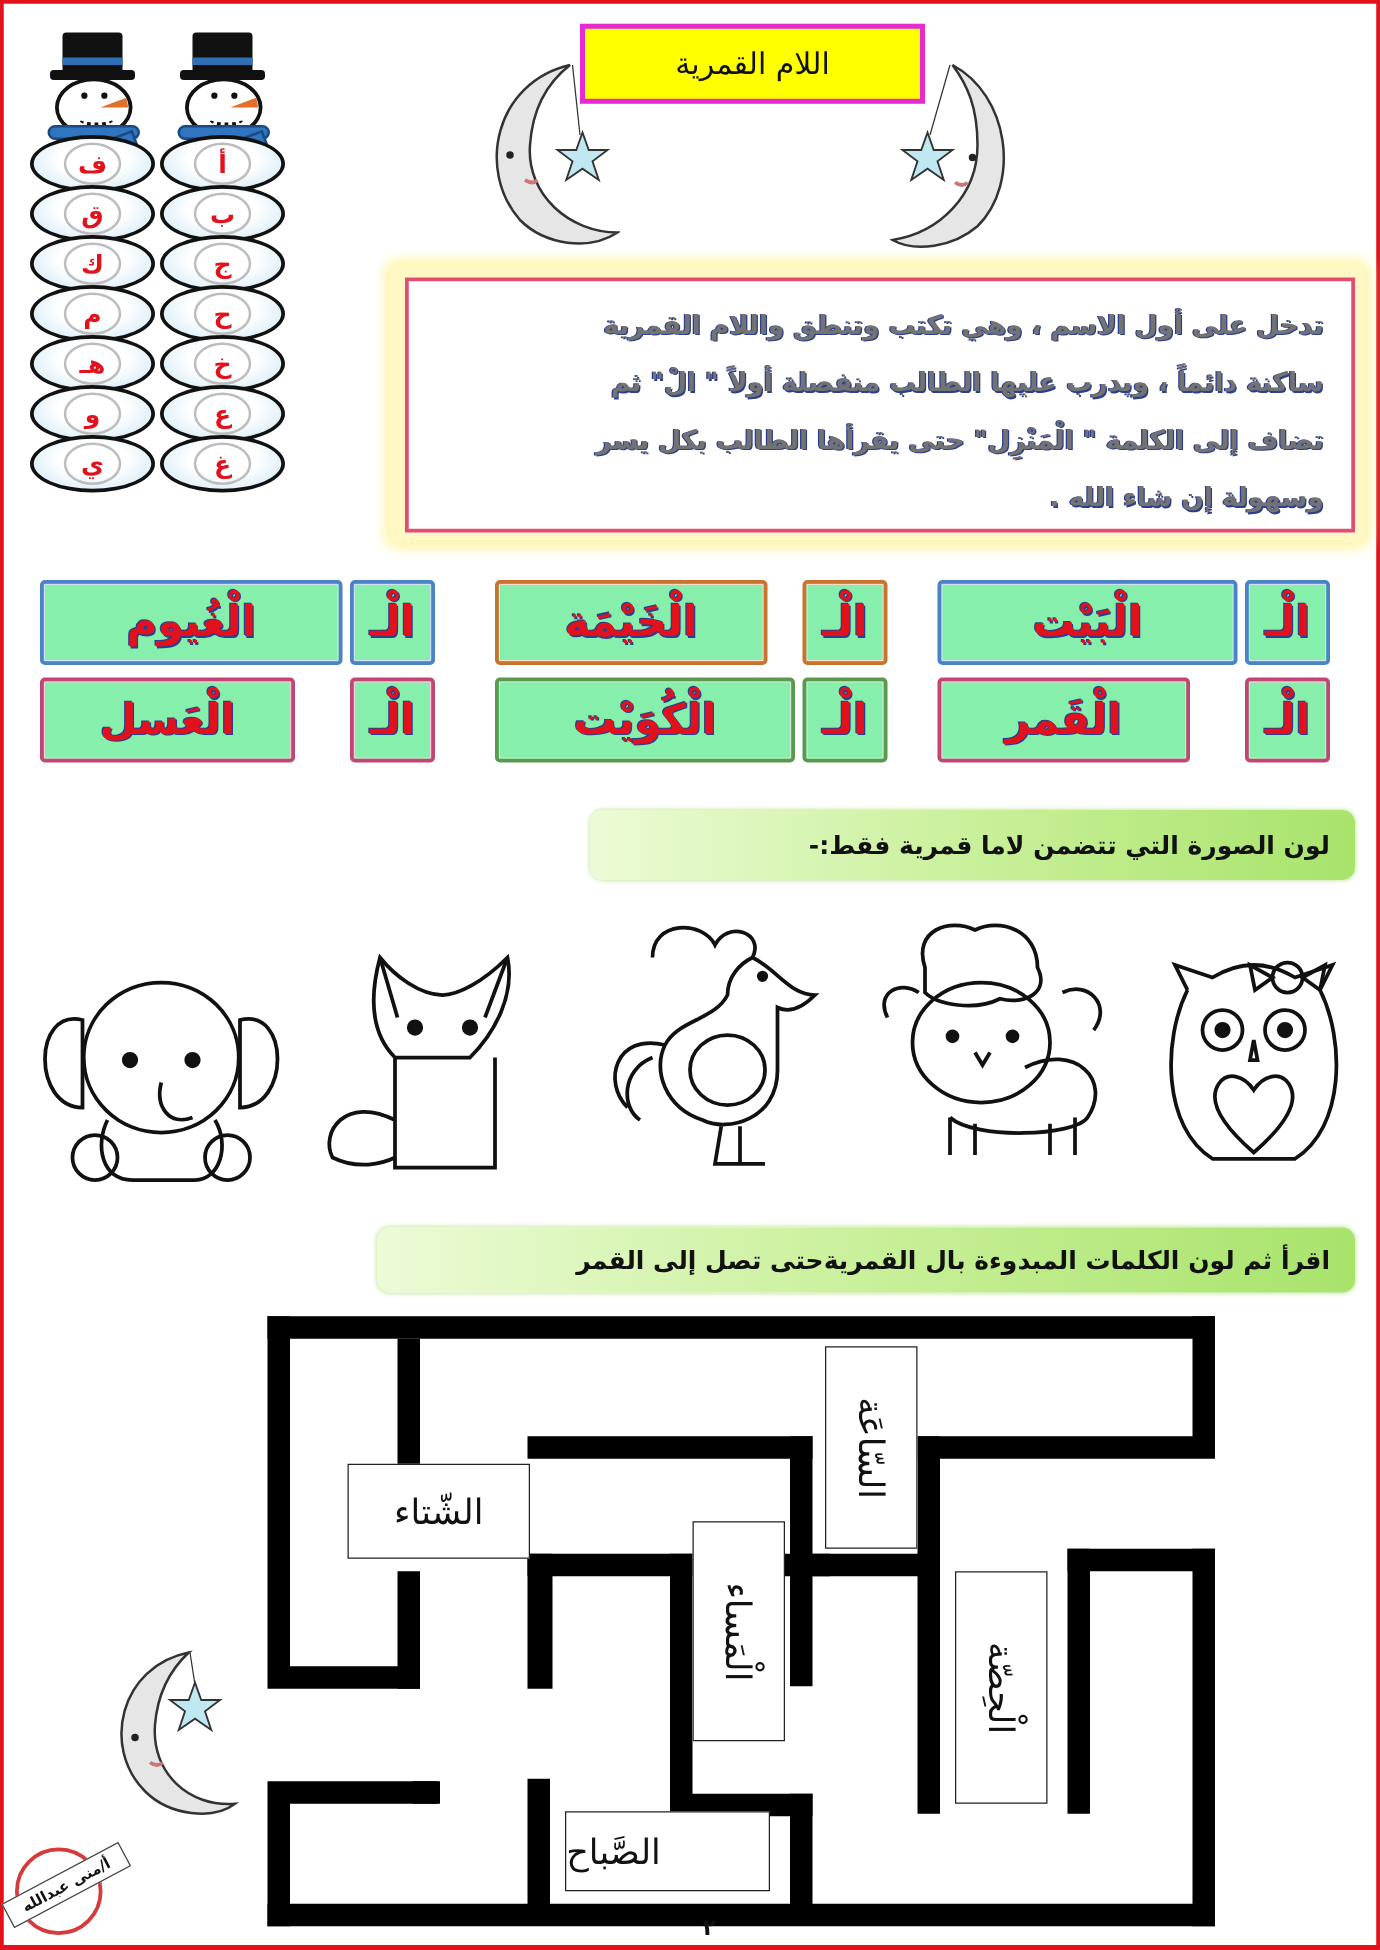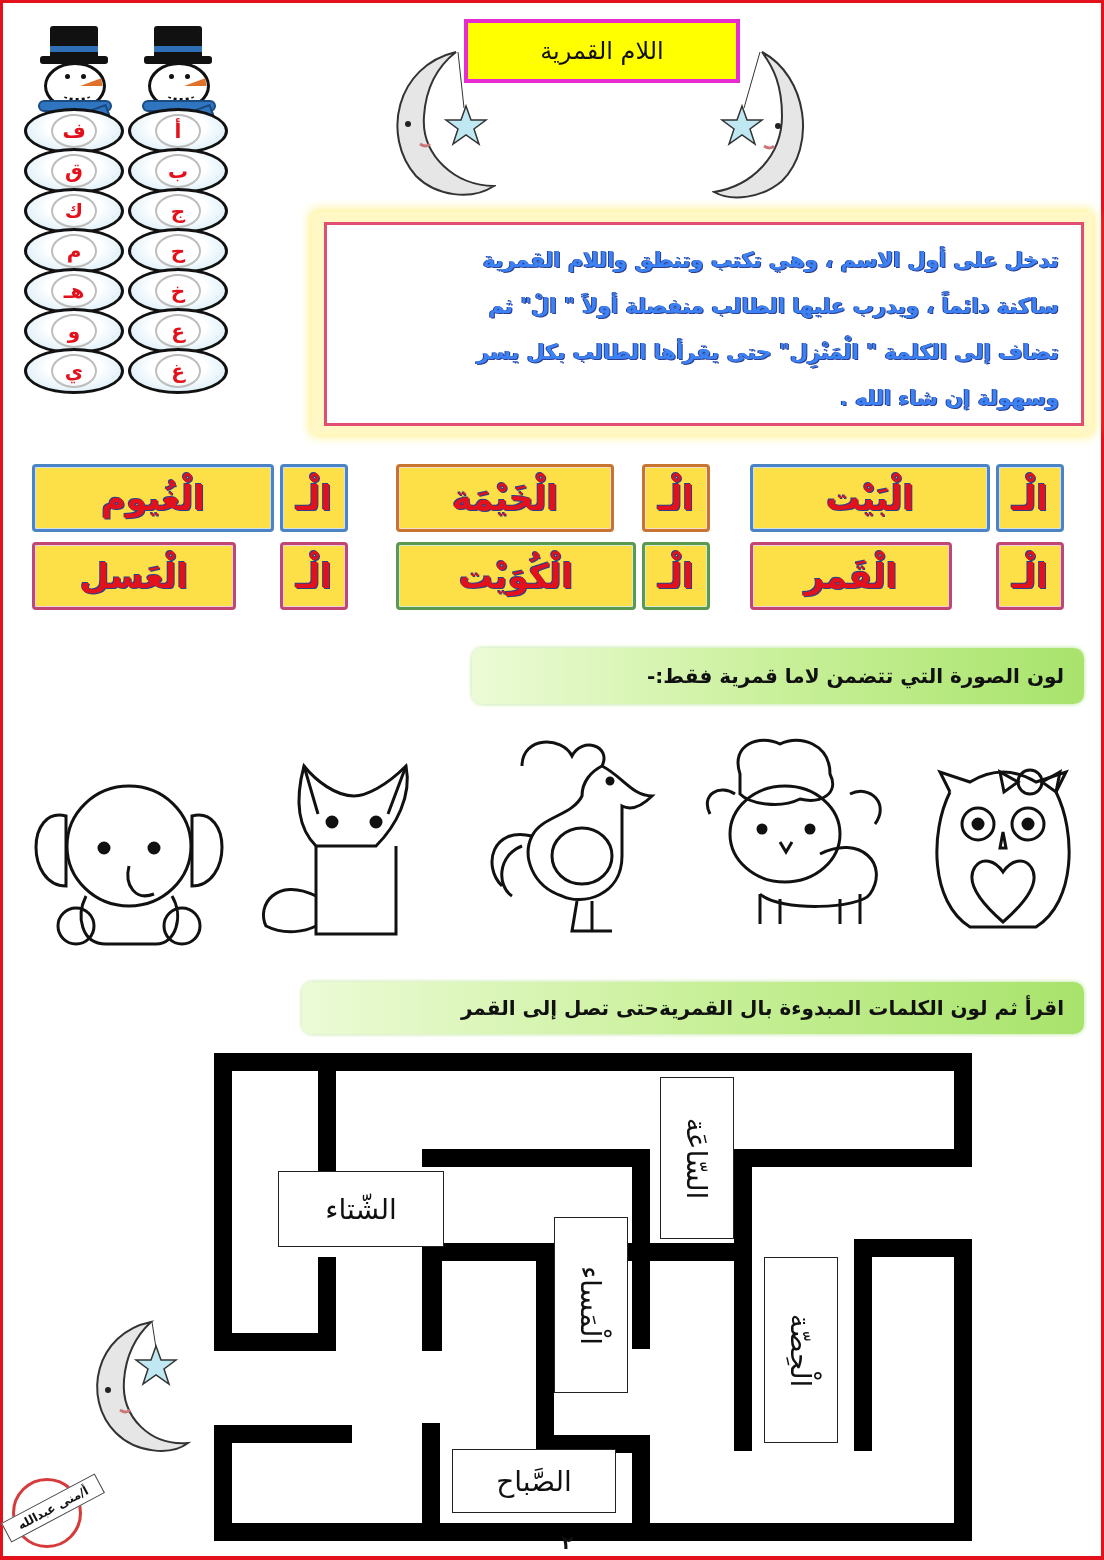--- a/index.html
+++ b/index.html
@@ -54,25 +54,25 @@
     position: absolute; left: 312px; top: 212px; width: 780px; height: 222px;
     background: #fff8c4; border-radius: 6px;
     box-shadow: 0 0 10px 4px #fff3a0;
   }
   .explain-box {
     position: absolute; left: 324px; top: 222px; width: 760px; height: 204px;
     border: 3px solid #e24d72; background: #fff;
     padding: 12px 22px 10px 40px;
     direction: rtl; text-align: right;
     font-size: 21px; line-height: 46px; font-weight: bold;
-    color: #3b82f6; text-shadow: 1px 1px 0 #2c3e8f, -1px 0 0 #2c3e8f;
-  }
-
-  
-  .wcard { position: absolute; height: 68px; background: #fde047; border-radius: 4px; display: flex; align-items: center; justify-content: center; font-size: 34px; font-weight: bold; color: #e3111b; text-shadow: 1px 1px 0 #2c3e8f, -1px -1px 0 #2c3e8f; direction: rtl; }
+    color: #737373; text-shadow: 1px 1px 0 #2c3e8f, -1px 0 0 #2c3e8f;
+  }
+
+  
+  .wcard { position: absolute; height: 68px; background: #86efac; border-radius: 4px; display: flex; align-items: center; justify-content: center; font-size: 34px; font-weight: bold; color: #e3111b; text-shadow: 1px 1px 0 #2c3e8f, -1px -1px 0 #2c3e8f; direction: rtl; }
   .wcard.wide { width: 220px; }
   .wcard.al { width: 68px; }
   .b-blue { border: 3px solid #4a84c4; box-shadow: inset 0 0 0 1px #cfe0f3; }
   .b-orange { border: 3px solid #c8732e; box-shadow: inset 0 0 0 1px #f5dccb; }
   .b-pink { border: 3px solid #c04673; box-shadow: inset 0 0 0 1px #f3d2df; }
   .b-green { border: 3px solid #5a9a4e; box-shadow: inset 0 0 0 1px #d6ebd1; }
 
   
   .banner {
     position: absolute; height: 56px; border-radius: 10px;
@@ -328,30 +328,30 @@
 
   <div class="wall" style="left:436px; top:190px; width:100px; height:18px;"></div>
   <div class="wall" style="left:520px; top:96px; width:238px; height:18px;"></div>
   <div class="wall" style="left:520px; top:96px; width:18px; height:302px;"></div>
   <div class="wall" style="left:640px; top:186px; width:118px; height:18px;"></div>
   <div class="wall" style="left:640px; top:186px; width:18px; height:212px;"></div>
 
   <div class="mlabel vert" style="left:446px; top:24px; width:74px; height:162px;">
     <span>السّاعَة</span>
   </div>
-  <div class="mlabel" style="left:64px; top:118px; width:166px; height:76px;">
+  <div class="mlabel" style="left:64px; top:118px; width:146px; height:76px;">
     <span>الشّتاء</span>
   </div>
   <div class="mlabel vert" style="left:340px; top:164px; width:74px; height:176px;">
     <span>الْمَساء</span>
   </div>
   <div class="mlabel vert" style="left:550px; top:204px; width:74px; height:186px;">
     <span>الْحِصّة</span>
   </div>
-  <div class="mlabel" style="left:238px; top:396px; width:164px; height:64px;">
+  <div class="mlabel" style="left:238px; top:396px; width:164px; height:64px;justify-content:flex-end;">
     <span>الصَّباح</span>
   </div>
 </div>
 
 <div class="moon" style="left:76px; top:1318px; width:120px; height:140px;">
   <svg viewBox="0 0 120 140">
     <path d="M75 4 C20 15 5 80 40 115 C60 135 95 138 112 125 C75 128 45 100 48 62 C50 36 60 18 75 4 Z" fill="#e6e6e6" stroke="#333" stroke-width="2"></path>
     <circle cx="32" cy="72" r="3" fill="#222"></circle>
     <path d="M44 92 q6 4 10 0" stroke="#c77" stroke-width="3" fill="none"></path>
     <polygon points="80,28 85,42 100,42 88,51 93,66 80,57 67,66 72,51 60,42 75,42" fill="#bfe8f2" stroke="#333" stroke-width="1.5"></polygon>

